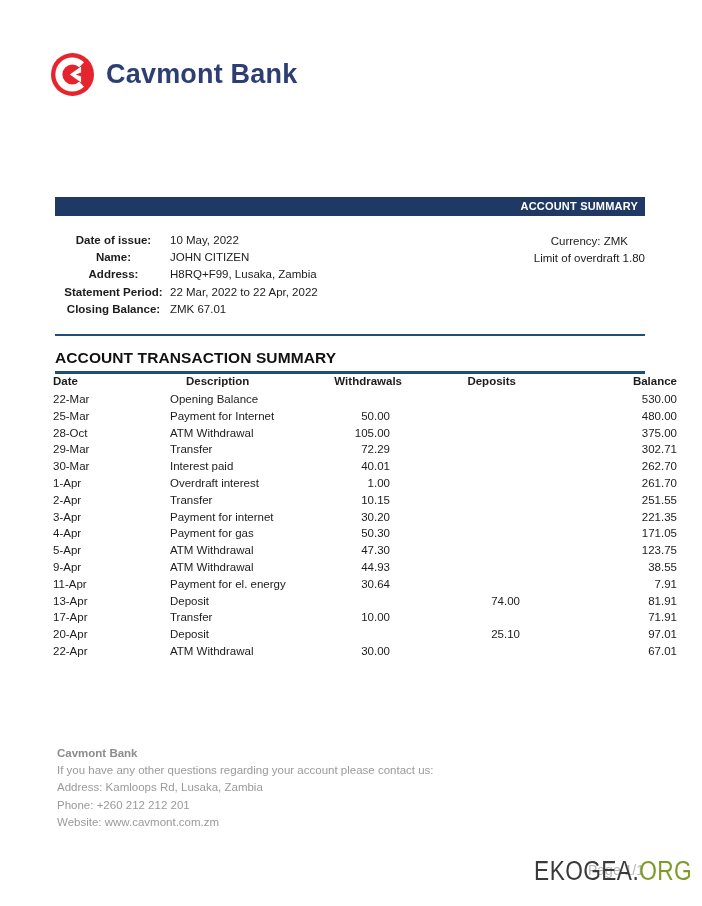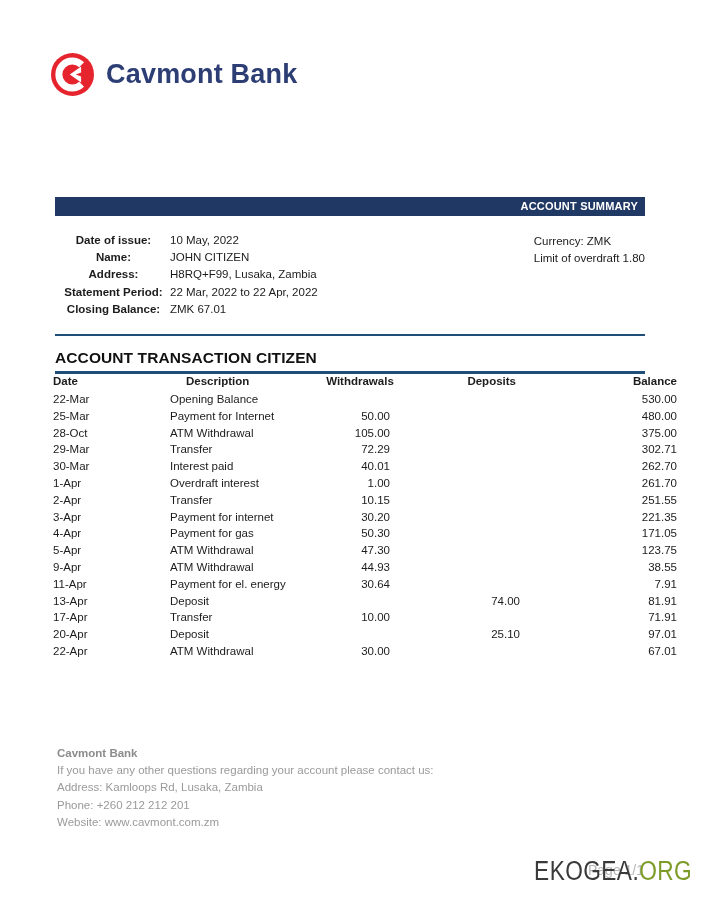--- a/index.html
+++ b/index.html
@@ -19,21 +19,21 @@
     left:55px;top:197px;width:590px;height:19px;background:var(--navy,#1f3864);
     color:#ffffff;font-size:11px;font-weight:bold;text-align:right;
     line-height:19px;box-sizing:border-box;padding-right:7px;letter-spacing:.2px;
   }
 
   
   .summary-fields{left:57px;top:232px;font-size:11.5px;line-height:17.2px;text-align:center;}
   .field-row{display:flex;}
   .field-label{font-weight:bold;width:113px;flex:0 0 113px;}
   .field-value{}
-  .summary-right{right:57px;top:233px;text-align:left;font-size:11.5px;line-height:17px;}
+  .summary-right{right:57px;top:233px;text-align:center;font-size:11.5px;line-height:17px;}
 
   
   .rule{left:55px;width:590px;background:var(--rule,#1f4e79);}
   .rule-1{top:334px;height:2px;}
   .rule-2{top:371px;height:3px;}
 
   .section-title{left:55px;top:349px;font-size:15.5px;font-weight:bold;color:#111;letter-spacing:.1px;}
 
   
   .tx-table{left:51px;top:375px;width:590px;border-collapse:collapse;table-layout:fixed;
@@ -41,21 +41,21 @@
   .tx-table th{font-weight:bold;height:16px;padding:0;vertical-align:top;}
   .tx-table td{height:16.8px;padding:0;vertical-align:top;line-height:16.8px;}
   .tx-table .c0{width:115px;}
   .tx-table .c1{width:132px;}
   .tx-table .c2{width:84px;}
   .tx-table .c3{width:110px;}
   .tx-table .c4{width:149px;}
   .tx-table th.c0, .tx-table td.c0{text-align:left;padding-left:2px;}
   .tx-table th.c1{text-align:left;padding-left:18px;}
   .tx-table td.c1{text-align:left;padding-left:2px;}
-  .tx-table th.c2{text-align:center;padding-right:4px;}
+  .tx-table th.c2{text-align:right;padding-right:4px;}
   .tx-table td.c2{text-align:right;padding-right:16px;}
   .tx-table th.c3{text-align:right;padding-right:12px;}
   .tx-table td.c3{text-align:right;padding-right:8px;}
   .tx-table th.c4, .tx-table td.c4{text-align:right;padding-right:8px;}
 
   
   .footer{left:57px;top:745px;font-size:11.5px;line-height:17.2px;color:var(--gray,#9a9a9a);}
   .footer .bank{font-weight:bold;color:#8c8c8c;}
 
   
@@ -107,21 +107,21 @@
         <span class="field-value">ZMK 67.01</span>
       </div>
     </div>
 
   <div class="abs summary-right">
     <div>Currency: ZMK</div>
     <div>Limit of overdraft 1.80</div>
   </div>
 
   <div class="abs rule rule-1"></div>
-  <div class="abs section-title">ACCOUNT TRANSACTION CITIZEN</div>
+  <div class="abs section-title">ACCOUNT TRANSACTION SUMMARY</div>
   <div class="abs rule rule-2"></div>
 
   <table class="abs tx-table">
     <thead>
       <tr>
           <th class="c0">Date</th>
           <th class="c1">Description</th>
           <th class="c2">Withdrawals</th>
           <th class="c3">Deposits</th>
           <th class="c4">Balance</th>

